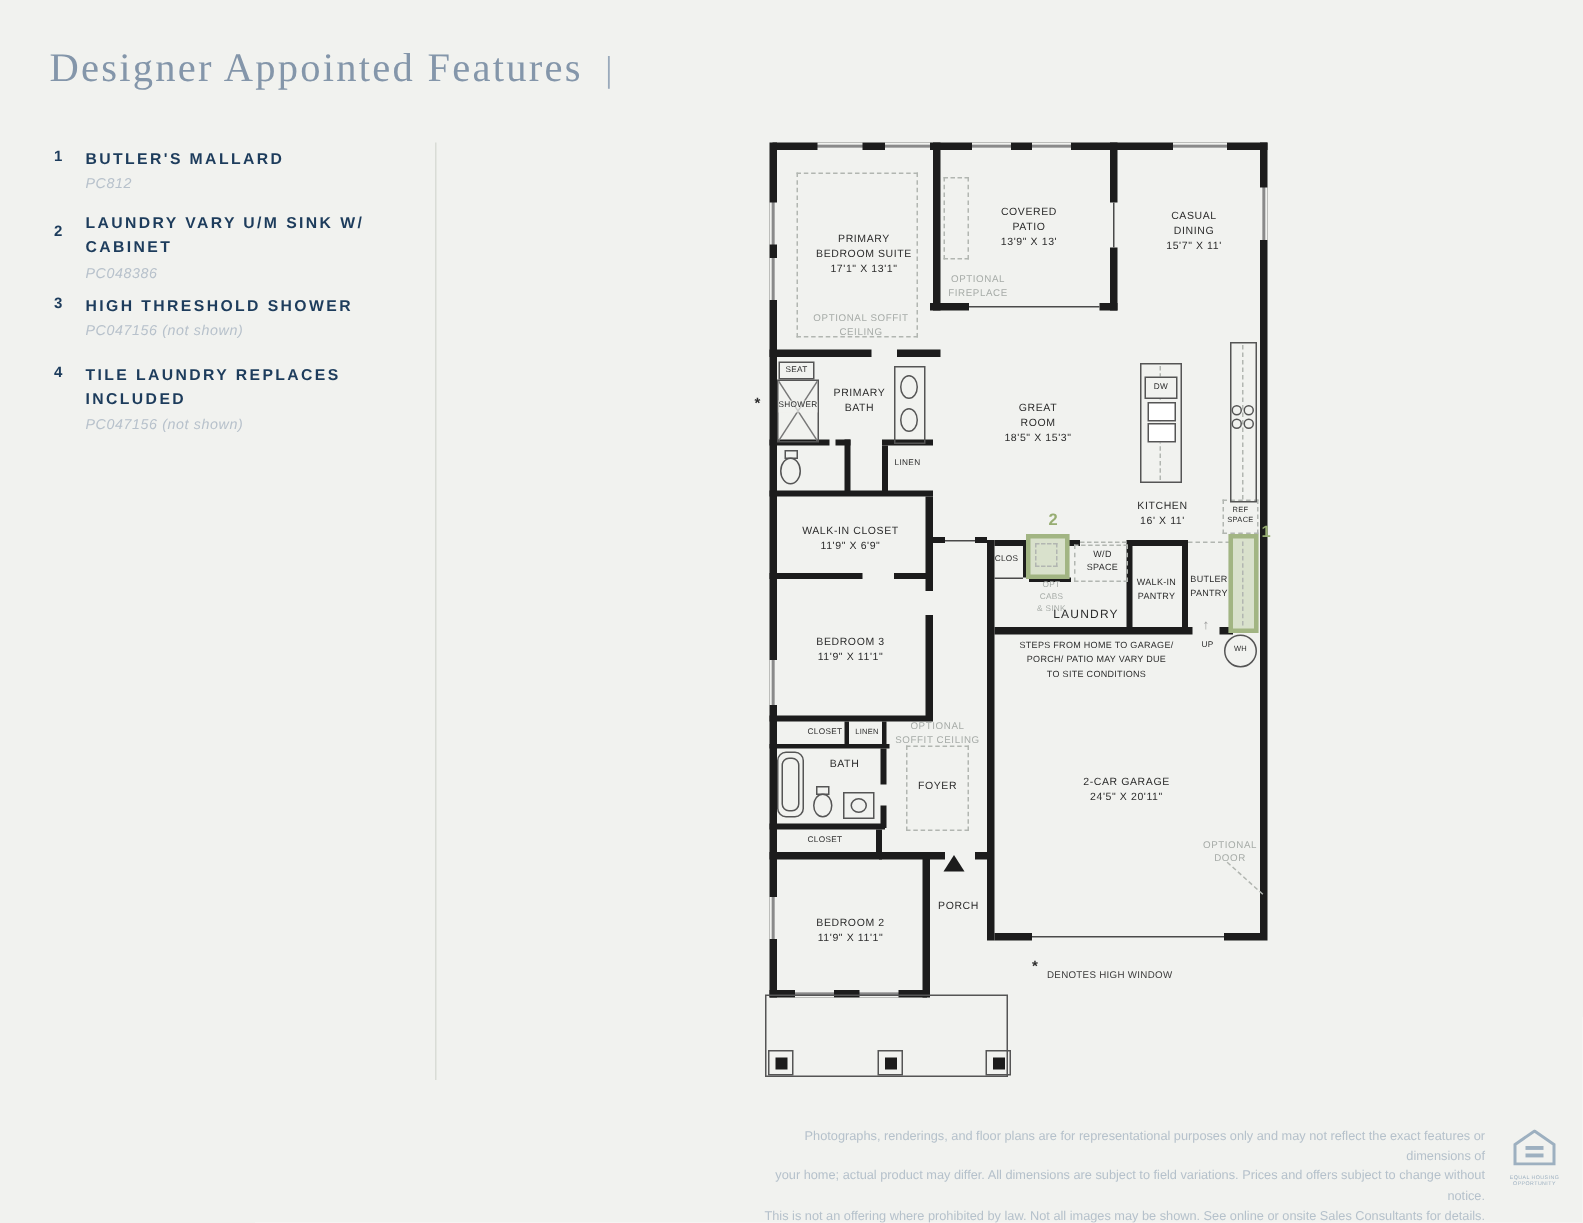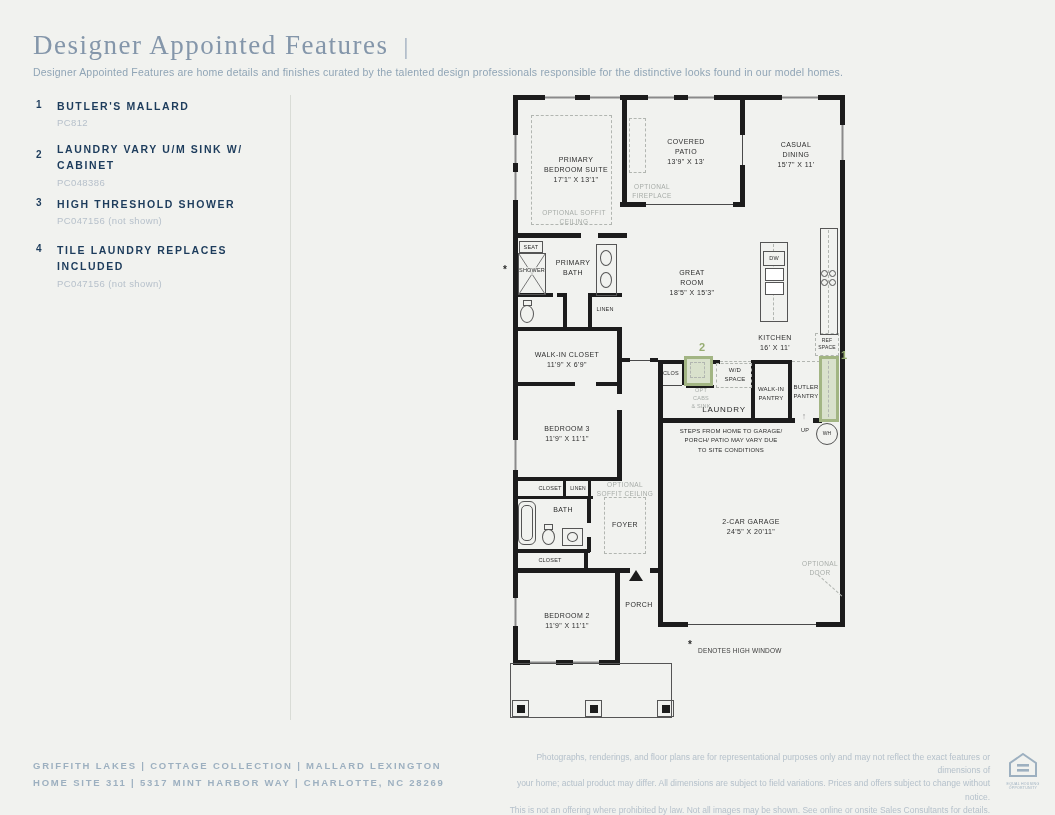--- a/index.html
+++ b/index.html
@@ -9,21 +9,21 @@
   .hdr-serif{font-family:"Liberation Serif",serif;font-size:27px;letter-spacing:1.5px;color:#8496aa;}
   .hdr-sep{font-family:"Liberation Serif",serif;font-size:24px;color:#9aaabb;margin:0 13px 0 15px;font-weight:300;}
   .hdr-sans{font-size:16.5px;letter-spacing:4.5px;color:#1d3c5c;font-weight:500;}
   .hdr-sub{position:absolute;left:33px;top:66px;font-size:10.5px;color:#90a5b6;letter-spacing:.2px;}
   
   .feat{position:absolute;left:33px;top:98px;width:258px;}
   .feat-item{position:absolute;left:0;width:258px;}
   .feat-num{position:absolute;left:3px;top:1px;font-size:10px;font-weight:bold;color:#1d3c5c;}
   .feat-body{margin-left:24px;width:210px;}
   .feat-title{font-size:10.5px;font-weight:bold;letter-spacing:1.6px;color:#1d3c5c;line-height:1.55;}
-  .feat-code{font-size:9.5px;color:#b7c1cb;letter-spacing:.4px;margin-top:3px;}
+  .feat-code{font-size:9.5px;color:#b7c1cb;letter-spacing:.4px;margin-top:3px;font-style:italic;}
   .vdiv{position:absolute;left:290px;top:95px;width:1px;height:625px;background:#d9dcd6;}
   
   .w{position:absolute;background:#1c1c1c;}
   .tl{position:absolute;background:#4a4a4a;}
   .tr{position:absolute;border:1px solid #555;background:transparent;box-sizing:border-box;}
   .dash{position:absolute;border:1px dashed #b2b6b1;box-sizing:border-box;}
   .dash-h{position:absolute;height:0;border-top:1px dashed #b2b6b1;}
   .dash-v{position:absolute;width:0;border-left:1px dashed #b2b6b1;}
   .win-h{position:absolute;height:5px;background:linear-gradient(to bottom,#f1f2ef 0,#f1f2ef 1px,#8a8a8a 2px,#8a8a8a 3px,#f1f2ef 4px,#f1f2ef 5px);}
   .win-v{position:absolute;width:5px;background:linear-gradient(to right,#f1f2ef 0,#f1f2ef 1px,#8a8a8a 2px,#8a8a8a 3px,#f1f2ef 4px,#f1f2ef 5px);}
@@ -46,21 +46,20 @@
 </style>
 </head>
 <body>
 
 <div class="page">
 
   <div class="hdr">
     <span class="hdr-serif">Designer Appointed Features</span>
     <span class="hdr-sep">|</span>
   </div>
-  <div class="hdr-sub">Designer Appointed Features are home details and finishes curated by the talented design professionals responsible for the distinctive looks found in our model homes.</div>
 
   <div class="feat">
     <div class="feat-item" style="top:0">
       <span class="feat-num">1</span>
       <div class="feat-body">
           <div class="feat-title">BUTLER'S MALLARD</div>
       <div class="feat-code">PC812</div>
         </div>
     </div>
     <div class="feat-item" style="top:43px">
@@ -276,24 +275,20 @@
     <div class="lbl" style="left:751px;top:517px">2-CAR GARAGE
 24'5" X 20'11"</div>
     <div class="lbl gray" style="left:820px;top:559px">OPTIONAL
 DOOR</div>
 
     <div class="ast" style="left:503px;top:264px">*</div>
     <div class="ast" style="left:688px;top:639px">*</div>
     <div class="lbl left tiny" style="left:698px;top:646px;font-size:6.5px;color:#3b3b3b">DENOTES HIGH WINDOW</div>
   </div>
 
-  <div class="ft-left">
-    <div>GRIFFITH LAKES  |  COTTAGE COLLECTION  |  MALLARD LEXINGTON</div>
-    <div>HOME SITE 311  |  5317 MINT HARBOR WAY  |  CHARLOTTE, NC 28269</div>
-  </div>
   <div class="ft-right">Photographs, renderings, and floor plans are for representational purposes only and may not reflect the exact features or dimensions of
 your home; actual product may differ. All dimensions are subject to field variations. Prices and offers subject to change without notice.
 This is not an offering where prohibited by law. Not all images may be shown. See online or onsite Sales Consultants for details.</div>
   <div class="logo">
     <svg width="30" height="24" viewBox="0 0 30 24">
       <path d="M15 1 L28 10 L28 23 L2 23 L2 10 Z" fill="none" stroke="#9db0c0" stroke-width="2"></path>
       <rect x="9" y="11" width="12" height="2.6" fill="#9db0c0"></rect>
       <rect x="9" y="16" width="12" height="2.6" fill="#9db0c0"></rect>
     </svg>
     <div class="logo-cap">EQUAL HOUSING OPPORTUNITY</div>

